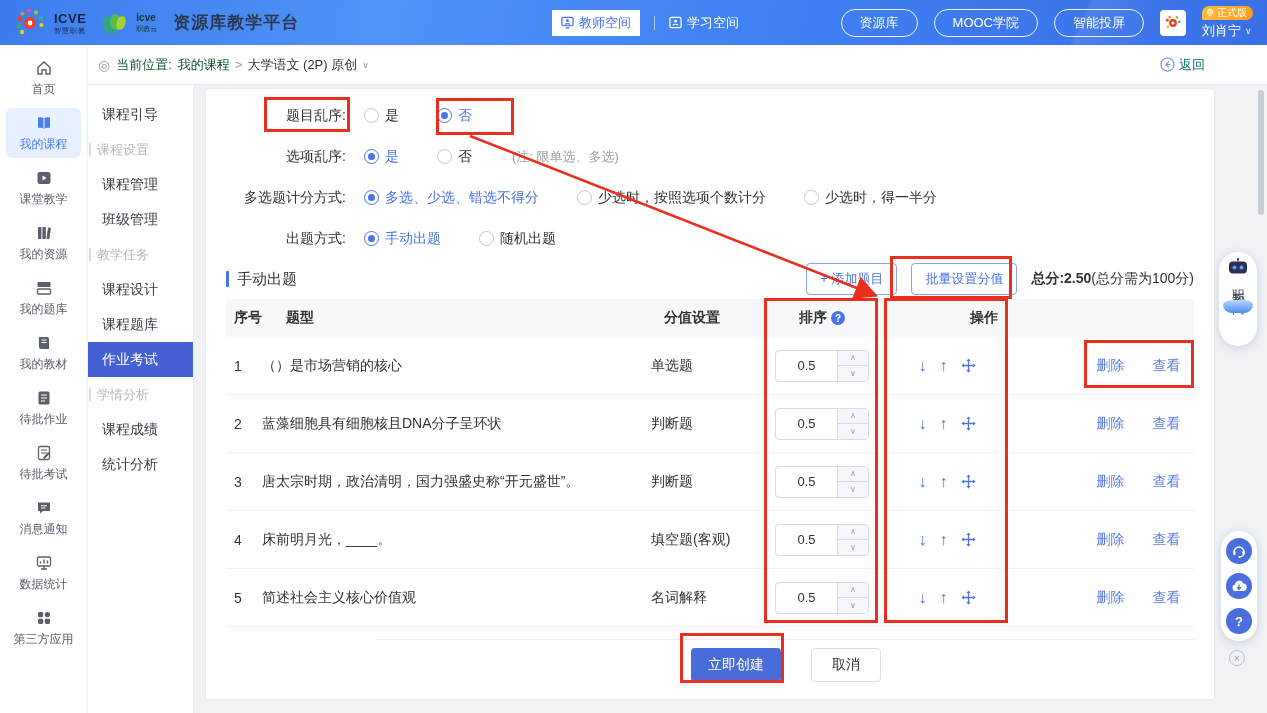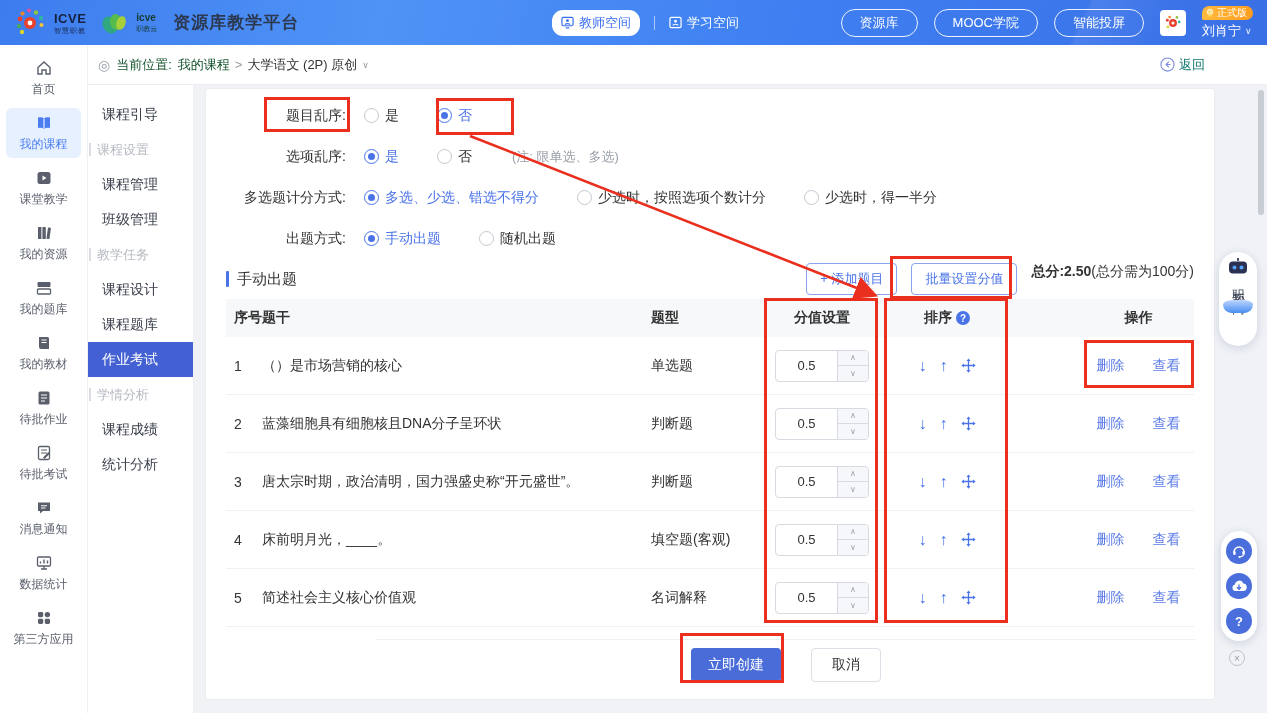--- a/index.html
+++ b/index.html
@@ -12,21 +12,21 @@
   .topbar::after{content:'';position:absolute;right:0;top:0;width:420px;height:45px;
     background:linear-gradient(115deg,rgba(255,255,255,0) 55%,rgba(255,255,255,.08) 56%,rgba(255,255,255,0) 75%);pointer-events:none;}
   .brand{display:flex;align-items:center;gap:8px;padding-left:14px;}
   .brand-col{display:flex;flex-direction:column;line-height:1;}
   .b1-top{font-size:13px;font-weight:800;color:#16213f;letter-spacing:.5px;}
   .b1-sub{font-size:7px;color:#16213f;margin-top:2px;letter-spacing:1px;}
   .b2-top{font-size:10px;font-weight:800;color:#173a2e;}
   .b2-sub{font-size:7px;color:#173a2e;margin-top:2px;}
   .app-title{font-size:17px;font-weight:600;color:#2c3850;margin-left:8px;letter-spacing:1px;}
   .center-nav{position:absolute;left:552px;top:0;height:45px;display:flex;align-items:center;}
-  .sp-btn{display:flex;align-items:center;gap:5px;background:#fff;border-radius:11px;
+  .sp-btn{display:flex;align-items:center;gap:5px;background:#fff;border-radius:0;
     padding:4px 9px;color:#3a6ff2;font-size:13px;cursor:pointer;}
   .sp-divider{width:1px;height:14px;background:rgba(255,255,255,.55);margin:0 14px;}
   .sp-plain{display:flex;align-items:center;gap:5px;color:#fff;font-size:13px;cursor:pointer;}
   .top-right{position:absolute;right:14px;top:0;height:45px;display:flex;align-items:center;gap:16px;}
   .pill{height:26px;padding:0 18px;border:1px solid rgba(255,255,255,.9);border-radius:14px;
     color:#fff;font-size:13px;display:flex;align-items:center;cursor:pointer;white-space:nowrap;}
   .avatar{width:26px;height:26px;background:#fff;border-radius:4px;display:flex;
     align-items:center;justify-content:center;}
   .user-col{display:flex;flex-direction:column;align-items:flex-start;gap:2px;}
   .badge{display:flex;align-items:center;gap:2px;background:linear-gradient(90deg,#ffb93e,#ff9d1c);
@@ -73,21 +73,21 @@
     box-sizing:border-box;position:relative;flex:none;}
   .opt.sel .radio{border-color:#4a73e8;}
   .opt.sel .radio::after{content:'';position:absolute;inset:3px;border-radius:50%;background:#4a73e8;}
   .opt-label{font-size:14px;color:#333;}
   .opt.sel .opt-label{color:#4a73e8;}
   .f-note{font-size:13px;color:#9aa0a8;margin-left:2px;}
   
   .sec-head{height:40px;display:flex;align-items:center;}
   .sec-title{display:flex;align-items:center;gap:8px;font-size:15px;color:#333;}
   .sec-title .bar{width:3px;height:16px;background:#4a73e8;border-radius:1px;}
-  .sec-right{margin-left:auto;display:flex;align-items:flex-start;gap:14px;}
+  .sec-right{margin-left:auto;display:flex;align-items:center;gap:14px;}
   .btn-outline{height:30px;padding:0 13px;border:1px solid #8aa4ef;color:#4a73e8;background:#fff;
     border-radius:4px;font-size:13px;display:flex;align-items:center;cursor:pointer;white-space:nowrap;}
   .total{font-size:14px;color:#333;white-space:nowrap;}
   .total b{font-weight:700;}
   
   .thead,.trow{display:grid;grid-template-columns:36px 365px 130px 130px 120px 189px;align-items:center;}
   .thead{height:38px;background:#f7f8fa;font-size:14px;color:#333;font-weight:600;}
   .trow{height:57px;border-bottom:1px solid #f0f1f4;font-size:14px;color:#333;}
   .c-no{padding-left:8px;}
   .c-type{padding-left:24px;}
@@ -415,21 +415,20 @@
       </span>
     <span class="sec-right">
       <span class="btn-outline">+ 添加题目</span>
       <span class="btn-outline">批量设置分值</span>
       <span class="total"><b>总分:2.50</b><span>(总分需为100分)</span></span>
     </span>
   </div>
 
   <div class="thead">
     <span class="c-no">序号</span>
-    <span>题干</span>
     <span class="c-type">题型</span>
     <span class="c-center">分值设置</span>
     <span class="c-center">
         <span>排序</span>
         <span class="help">?</span>
       </span>
     <span class="c-ops">操作</span>
   </div>
 
   <div class="trow">

